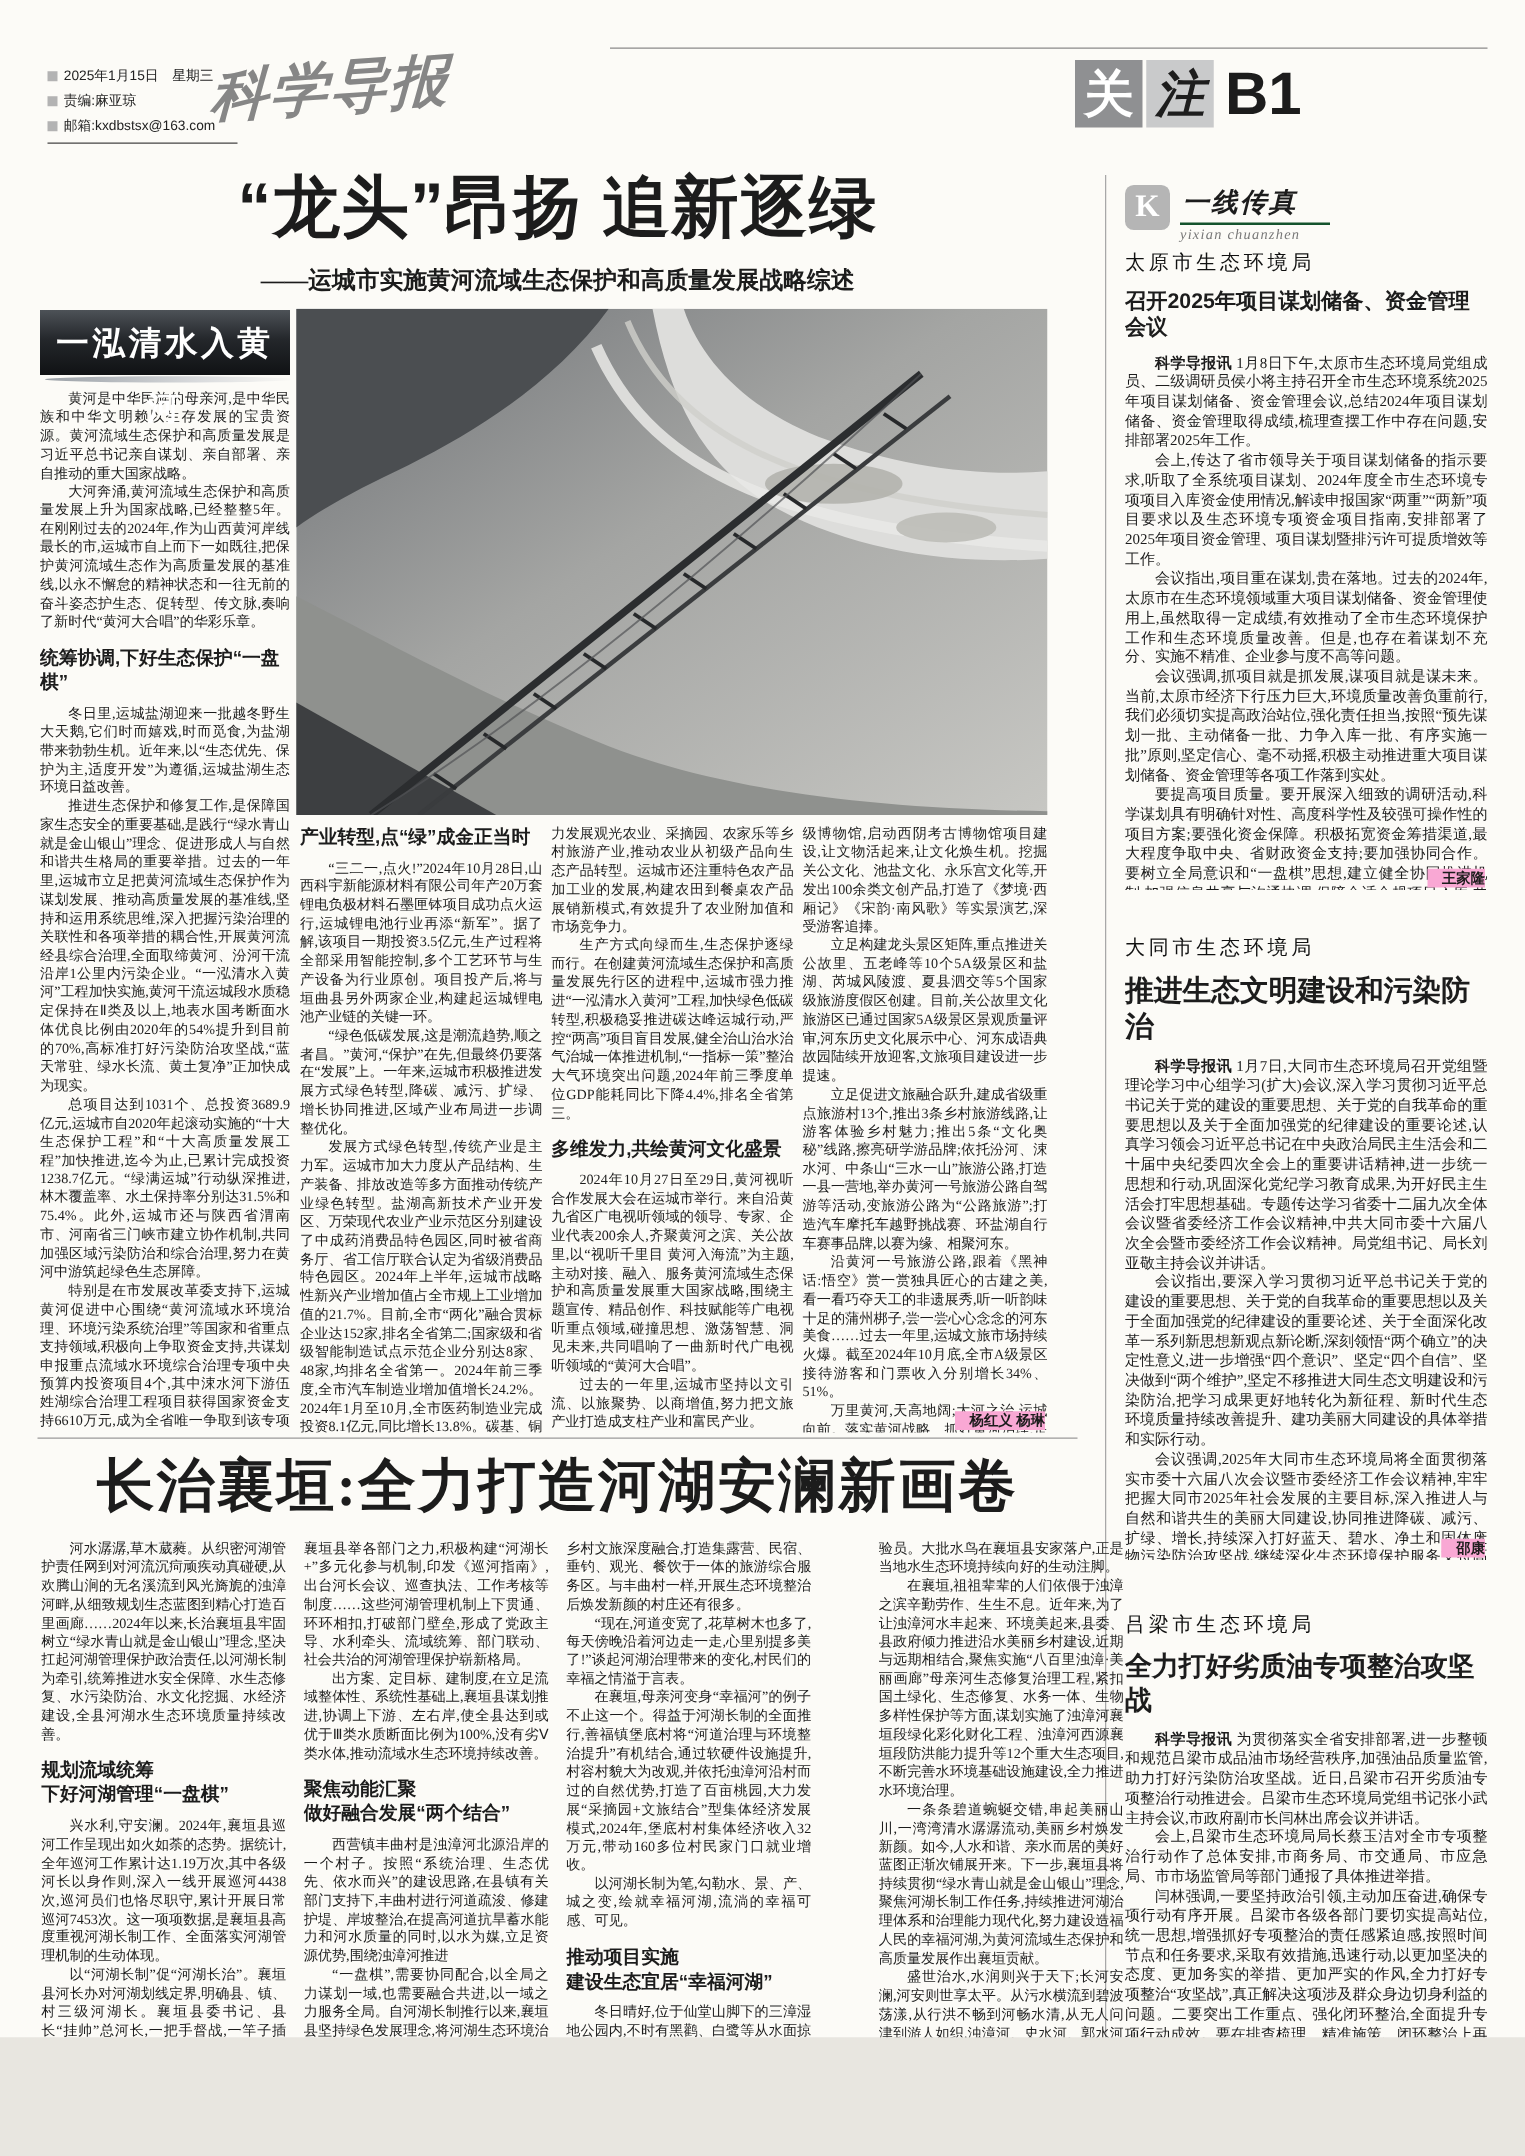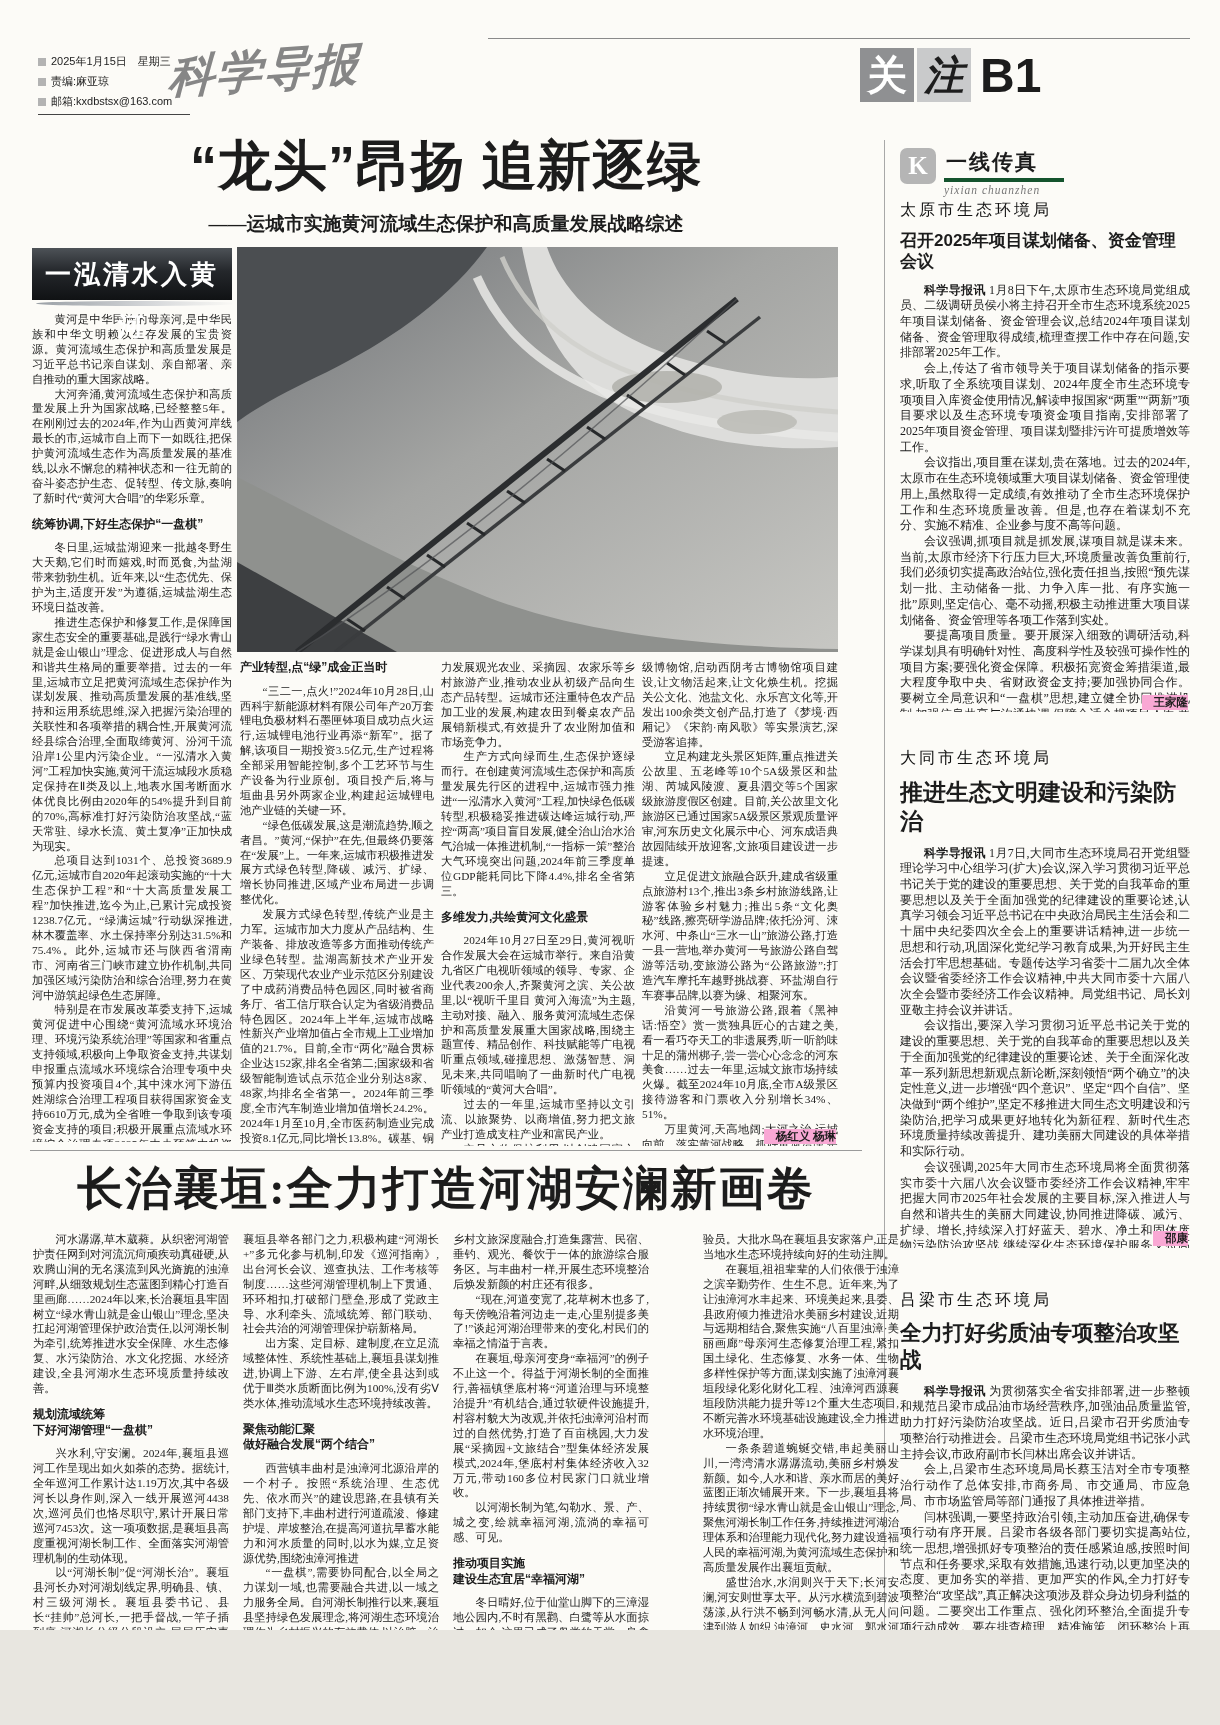--- a/index.html
+++ b/index.html
@@ -24,35 +24,35 @@
            font-family:"Liberation Sans",sans-serif;letter-spacing:1px;}
   .main-sub{left:30px;top:211px;width:832px;text-align:center;font-size:19px;font-weight:bold;}
   .banner{height:52px;background:linear-gradient(180deg,#4d5257 0%,#24272b 45%,#101214 100%);
           color:#fff;text-align:center;line-height:52px;font-size:26px;font-weight:bold;
           font-family:"Liberation Sans",sans-serif;letter-spacing:3px;position:relative;margin-bottom:12px;}
   .banner::after{content:"";position:absolute;left:4px;right:-6px;bottom:-6px;height:5px;
           background:linear-gradient(90deg,#9aa0a6,#d8dadc 60%,transparent);border-radius:50%;}
   .col{overflow:hidden;}
   .para{margin:0;font-size:11.3px;line-height:1.32;text-align:justify;text-indent:2em;}
   .para.ni{text-indent:0;}
-  .sub{margin:11px 0 8px;font-size:12px;font-family:"Liberation Sans",sans-serif;font-weight:bold;
+  .sub{margin:11px 0 8px;font-size:15px;font-family:"Liberation Sans",sans-serif;font-weight:bold;
        white-space:pre-line;line-height:1.3;}
   .col > .sub:first-child{margin-top:0;}
   .byline-abs{position:absolute;right:2px;bottom:2px;background:#f9a8d4;padding-left:12px;
        font-weight:bold;font-size:11.5px;}
   .lcol{left:32px;top:248px;width:200px;height:894px;}
   .photo{left:237px;top:247px;width:601px;height:405px;}
   .photo svg{display:block;width:100%;height:100%;}
   .mcol{top:660px;width:194px;height:486px;}
   
   .sb-div{left:884px;top:140px;width:1px;height:1585px;background:#a8a8a8;}
   .sb-head{left:900px;top:148px;width:290px;display:flex;align-items:flex-start;}
   .klogo{width:36px;height:36px;background:#b5b5b5;border-radius:7px;color:#fff;text-align:center;
          line-height:36px;font-size:25px;font-weight:bold;font-family:"Liberation Serif",serif;margin-right:8px;}
-  .sb-title{font-size:21px;font-weight:bold;border-bottom:4px solid #14532d;
+  .sb-title{font-size:21px;font-weight:bold;font-style:italic;border-bottom:2px solid #14532d;
             padding:0 26px 2px 2px;letter-spacing:2px;}
   .sb-pinyin{font-size:11.5px;font-style:italic;color:#777;margin-top:2px;letter-spacing:1px;}
   .sb-art{left:900px;width:290px;overflow:hidden;}
   .org{font-size:16px;letter-spacing:3px;margin-bottom:9px;font-family:"Liberation Sans",sans-serif;color:#111;}
   .atitle{font-family:"Liberation Sans",sans-serif;font-weight:bold;line-height:1.25;margin-bottom:10px;}
   .t1{font-size:17px;}.t2{font-size:23px;}.t3{font-size:21.5px;}
   .sb-art .para{font-size:12px;line-height:1.31;}
   
   .b-rule{left:30px;top:1150px;width:832px;height:1px;background:#9a9a9a;}
   .b-hl{left:30px;top:1158px;width:832px;text-align:center;font-size:46px;font-weight:bold;

